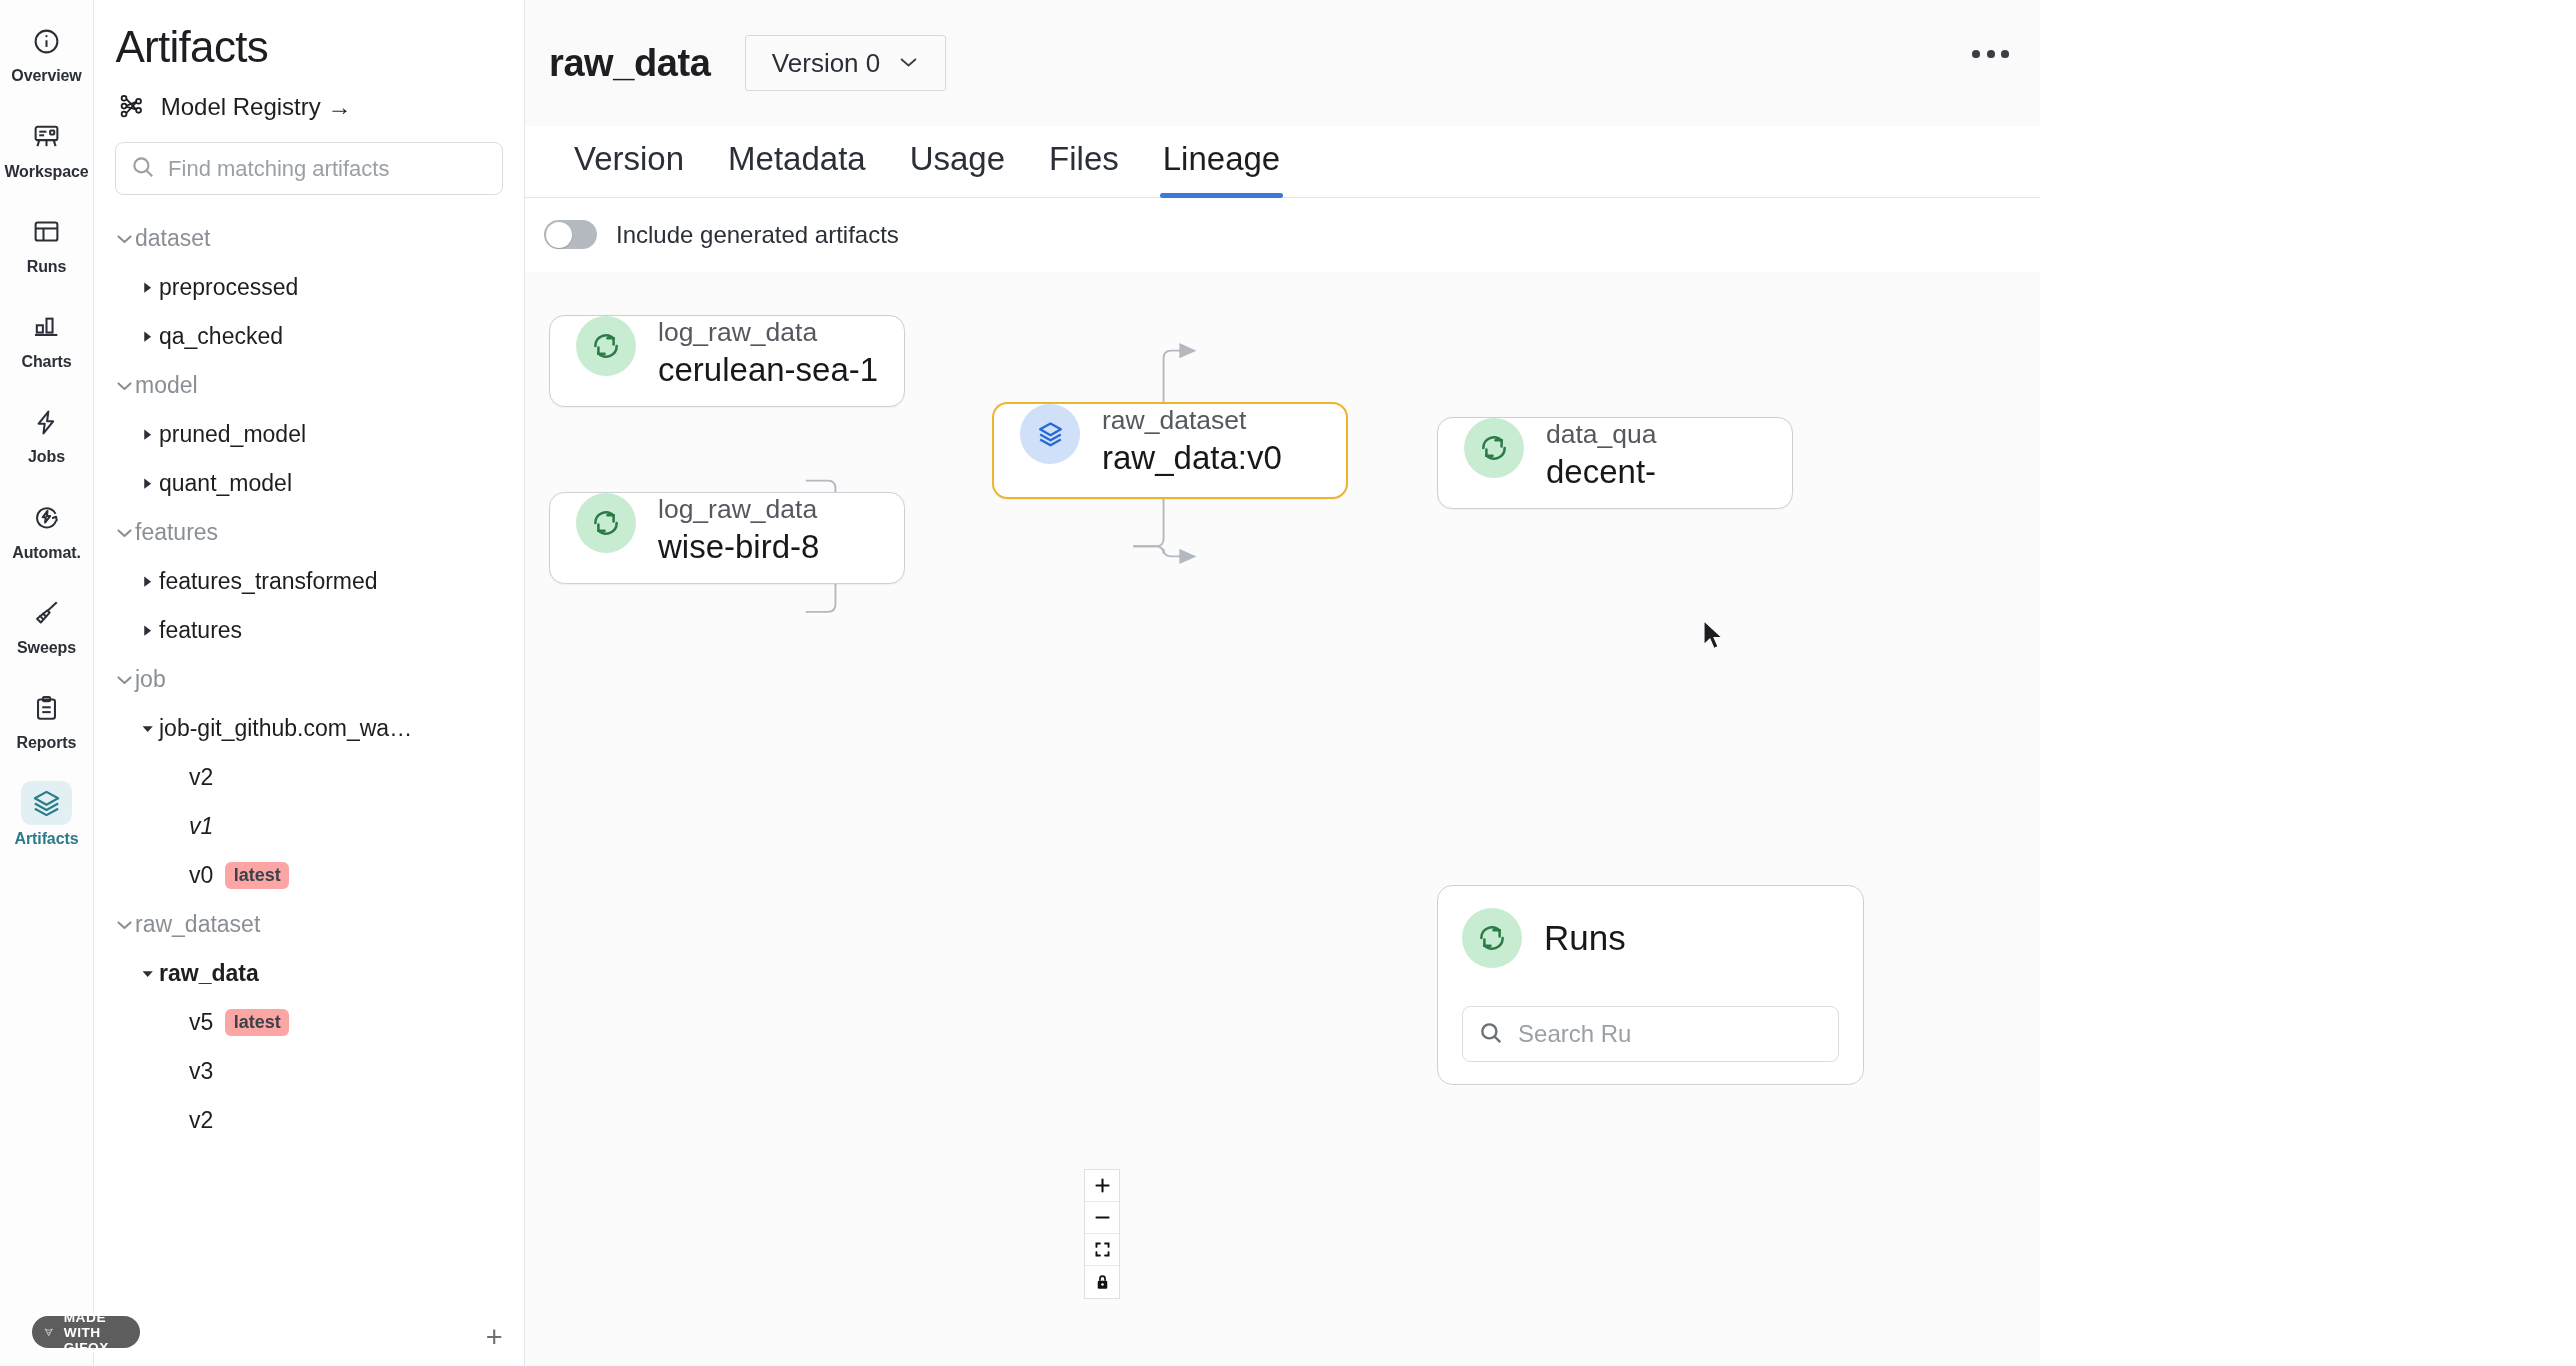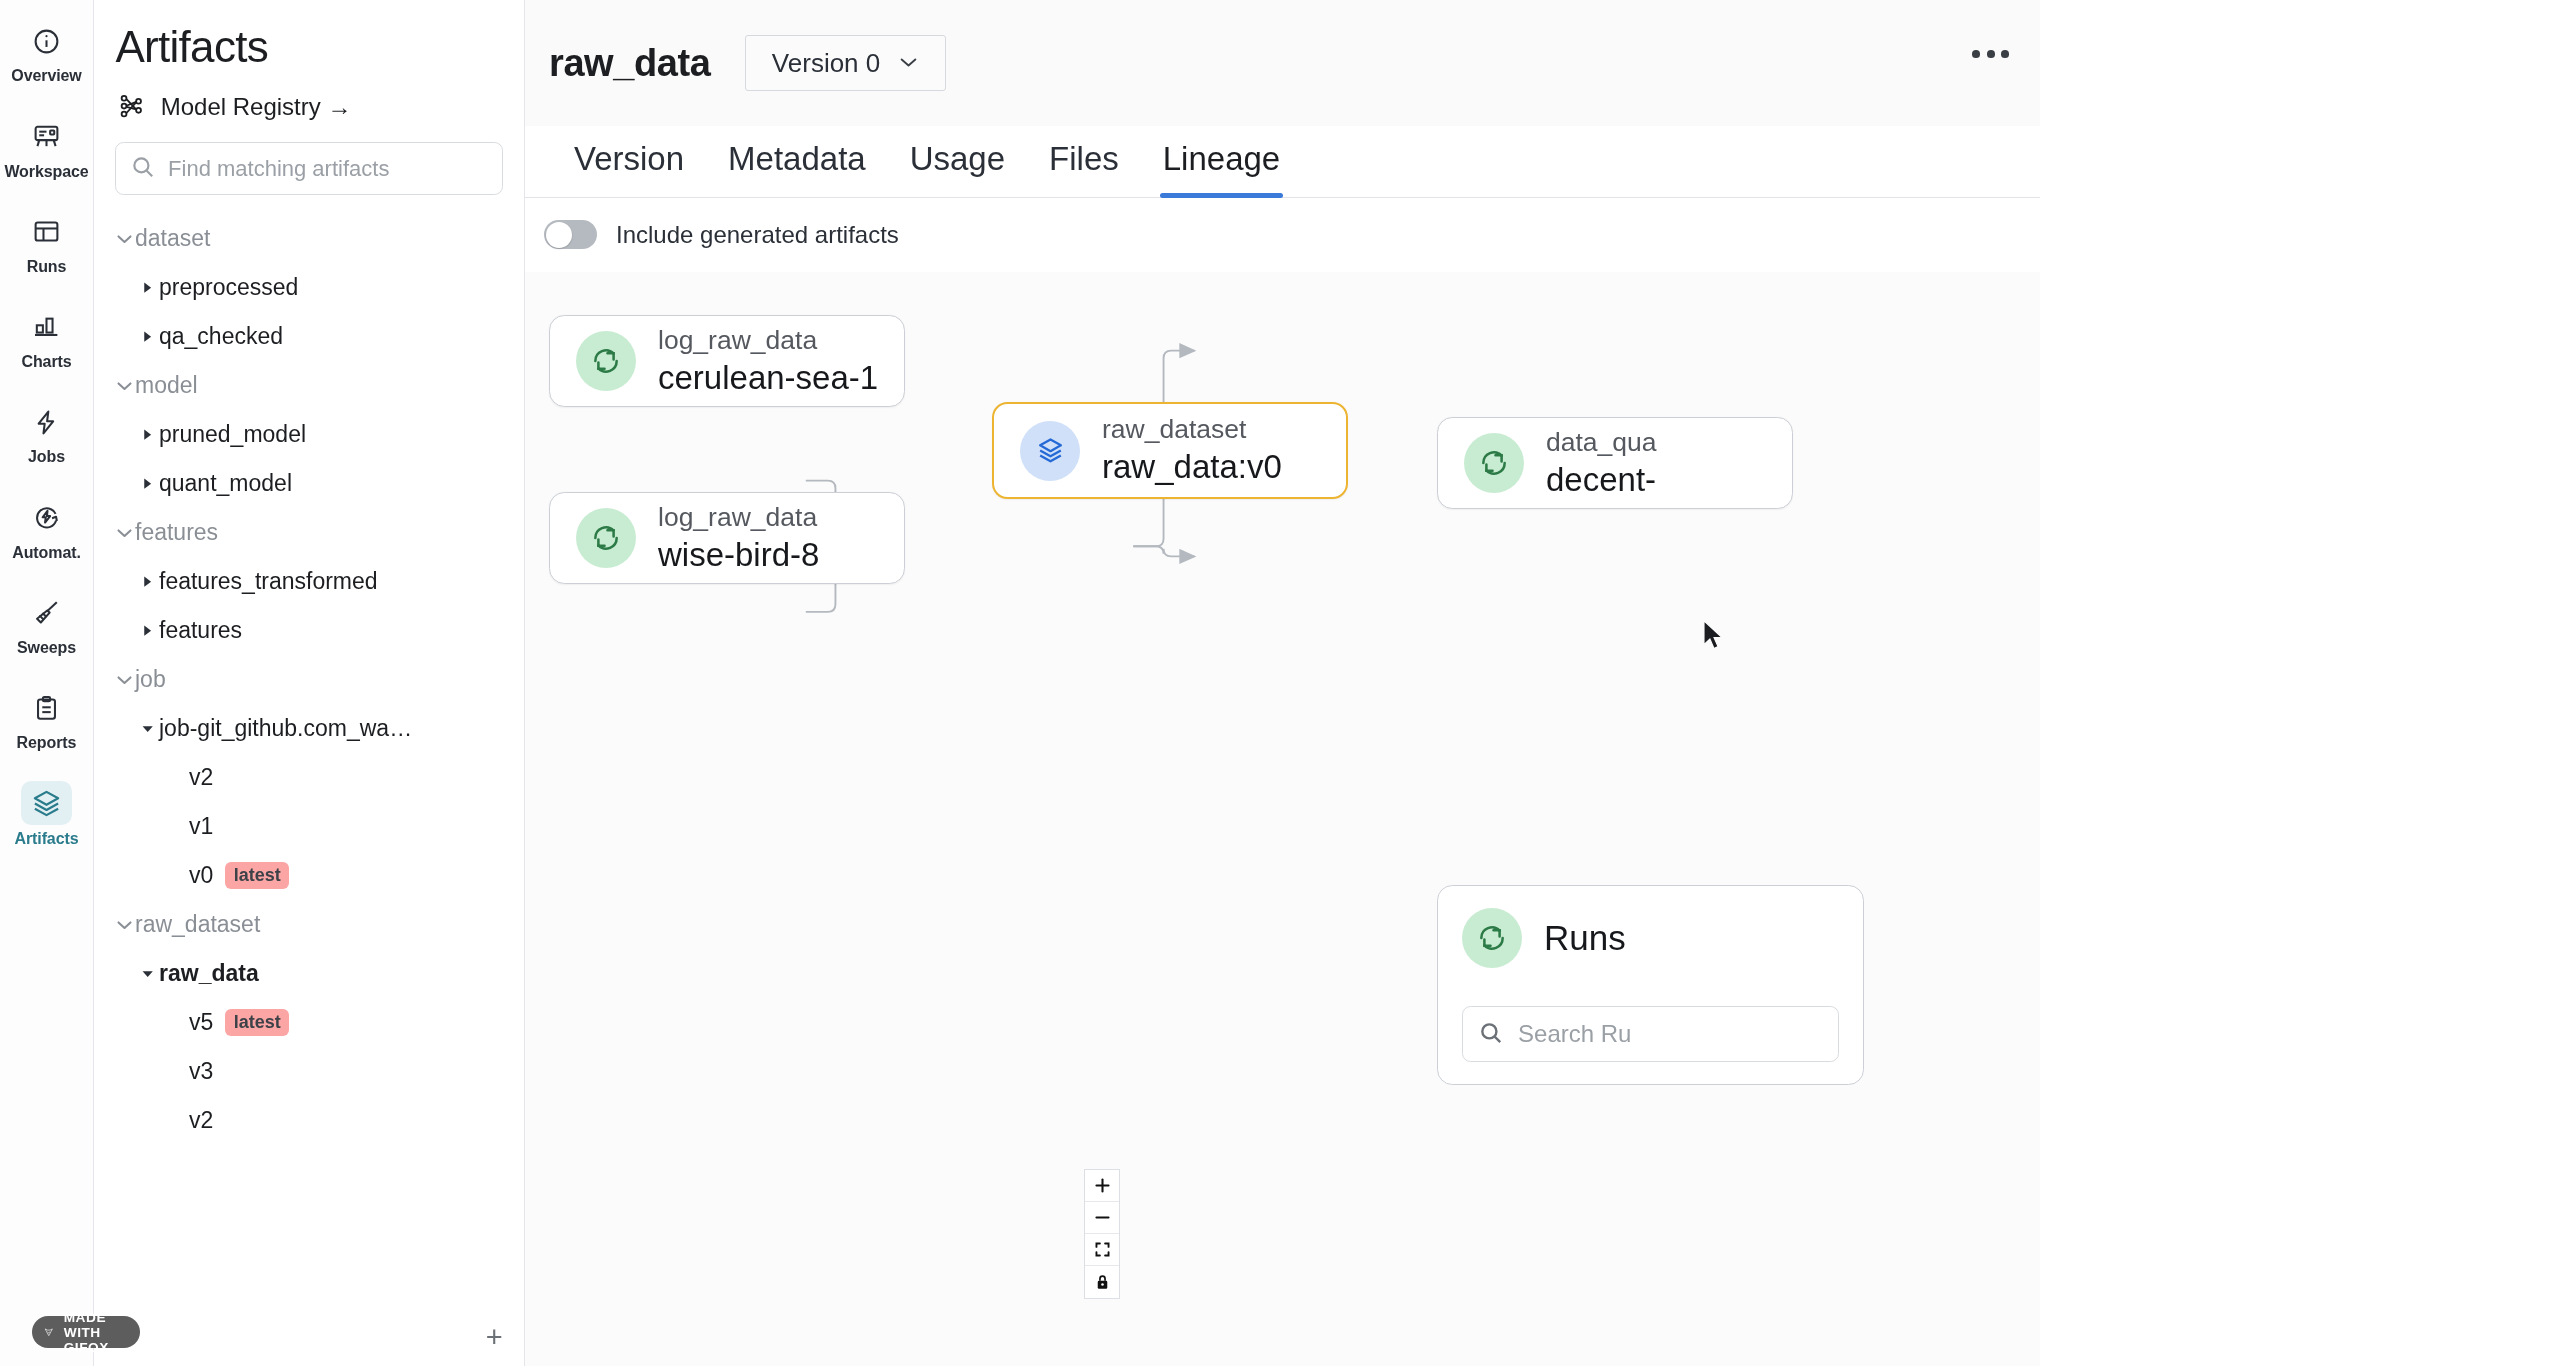--- a/index.html
+++ b/index.html
@@ -147,21 +147,21 @@
   .toggle-label { font-size: 24px; color: #2b3038; }
 
   
   .canvas {
     position: absolute; left: 0; right: 0; top: 272px; bottom: 0;
     background: #fbfbfb; overflow: hidden;
   }
   .lnode {
     position: absolute; background: #fff;
     border: 1.7px solid #ccd0d6; border-radius: 15.4px;
-    display: flex; align-items: center; gap: 22px;
+    display: flex; align-items: flex-start; gap: 22px;
     padding: 0 26px; cursor: pointer;
     box-shadow: 0 0.9px 1.7px rgba(20,24,28,.05);
   }
   .lnode.selected { border-color: #edb431; border-width: 2.6px; }
   .lnode-ico {
     width: 60px; height: 60px; border-radius: 50%;
     display: flex; align-items: center; justify-content: center;
     flex: 0 0 60px;
   }
   .ico-green { background: #c8ecd2; color: #2c7a46; }
@@ -433,21 +433,21 @@
             <svg width="15.4" height="15.4" viewBox="0 0 18 18">
               <path d="M3,6 L15,6 L9,13 z" fill="#2b3038"></path>
             </svg>
           </span>
           <span class="tlabel">job-git_github.com_wa…</span>
         </div>
         <div class="tnode" style="padding-left: 73px;">
           <span class="caret"></span>
           <span class="tlabel">v2</span>
         </div>
-        <div class="tnode" style="padding-left: 73px;">
+        <div class="tnode" style="padding-left: 73px; font-style: italic;">
           <span class="caret"></span>
           <span class="tlabel">v1</span>
         </div>
         <div class="tnode" style="padding-left: 73px;">
           <span class="caret"></span>
           <span class="tlabel">v0</span>
           <span class="badge-latest">latest</span>
         </div>
         <div class="tnode group" style="padding-left: 19px;">
           <span class="caret">

